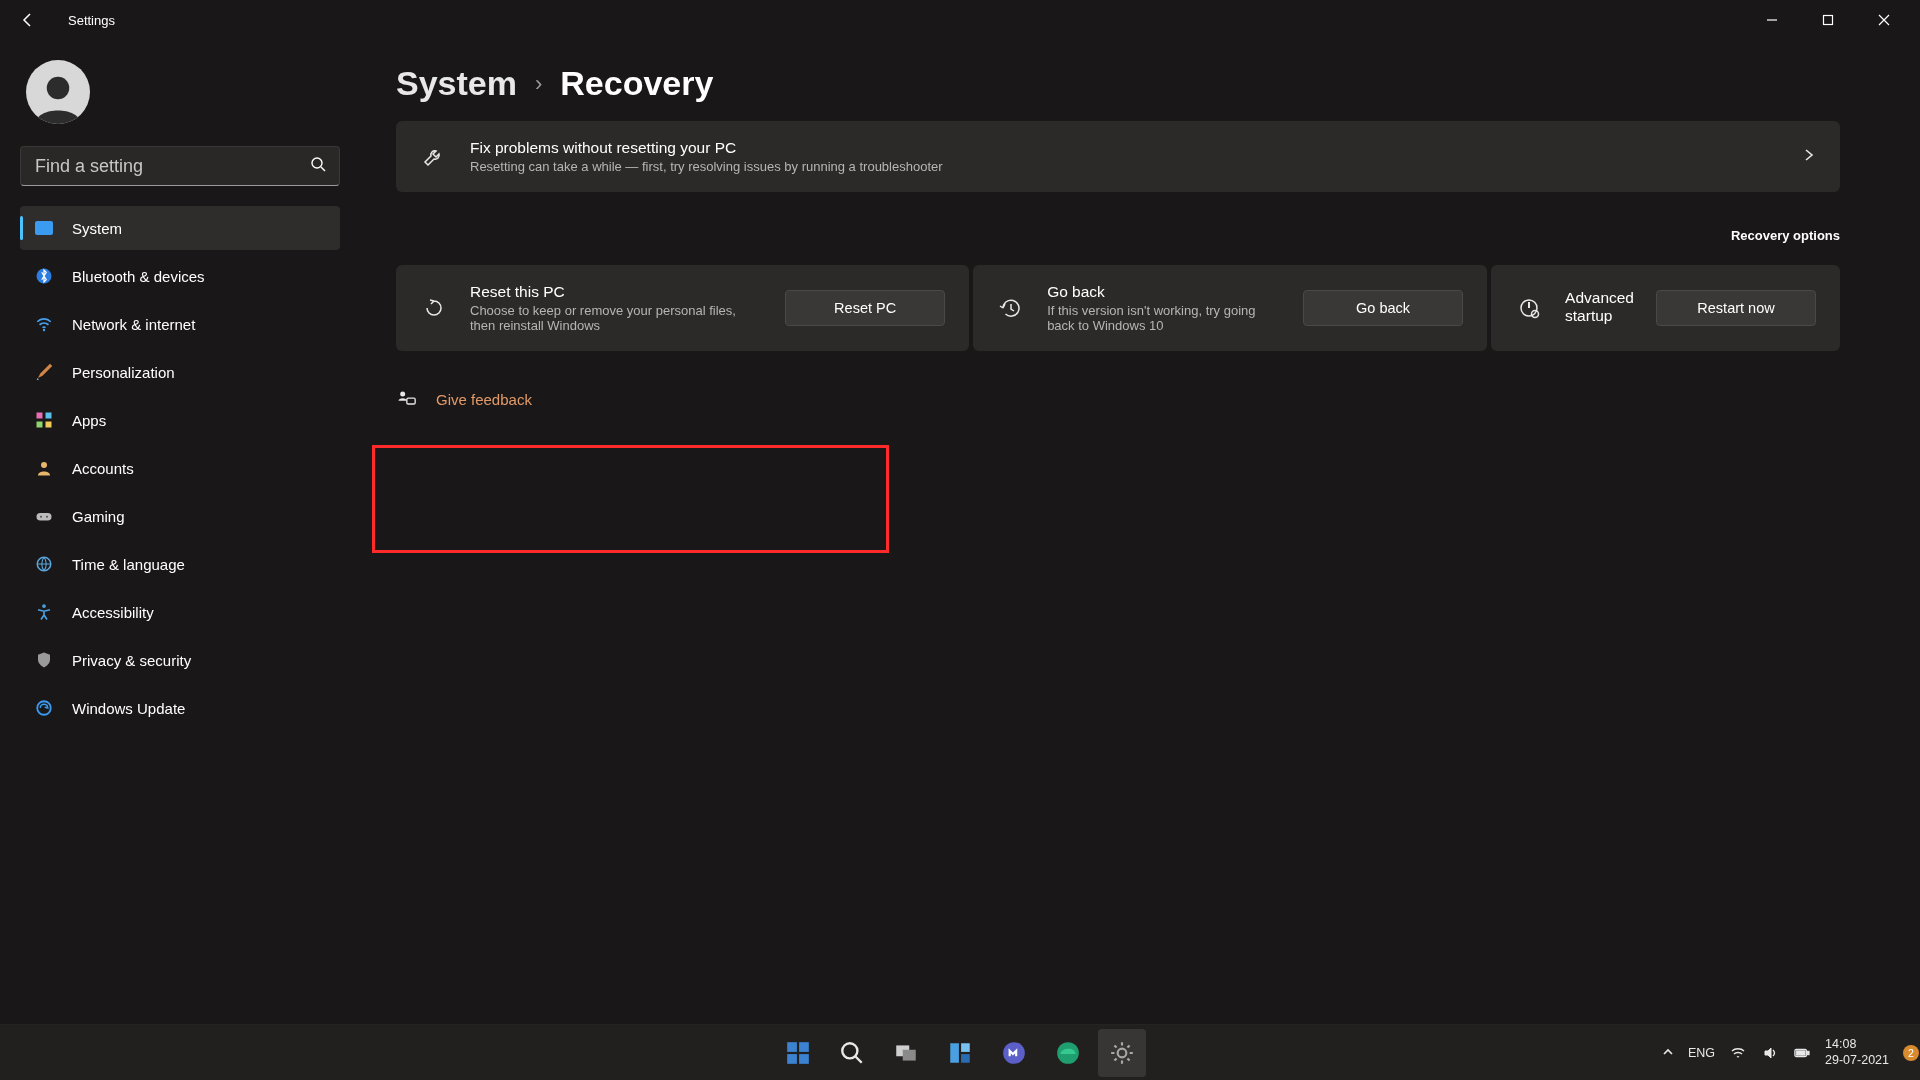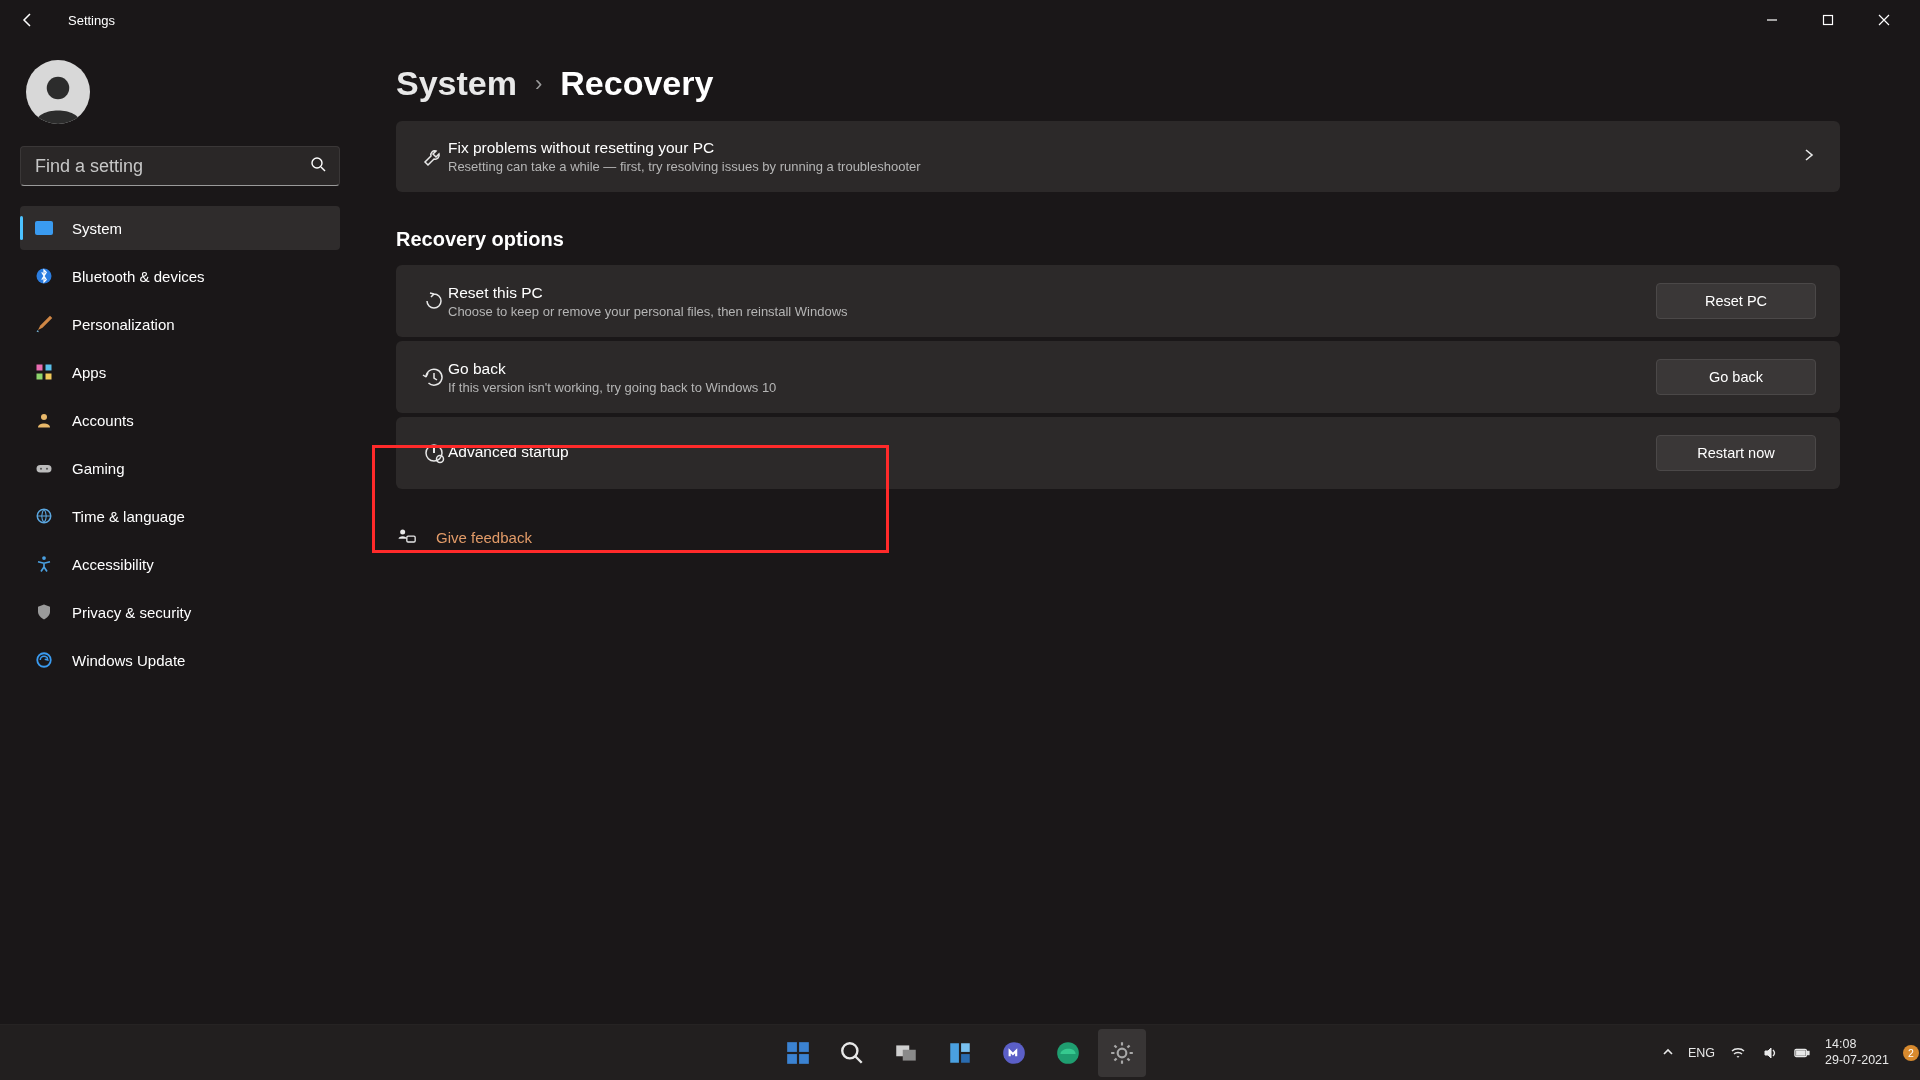--- a/index.html
+++ b/index.html
@@ -37,31 +37,31 @@
 .icon-shape { width: 18px; height: 14px; border-radius: 2px; }
 
 
 .main { flex: 1; padding: 24px 80px 0 36px; overflow-y: auto; }
 .breadcrumb { display: flex; align-items: center; gap: 18px; margin-bottom: 18px; }
 .bc-parent { font-size: 34px; font-weight: 600; color: #e8e8e8; cursor: pointer; }
 .bc-sep { font-size: 22px; color: #999; }
 .bc-current { font-size: 34px; font-weight: 600; }
 .page-sub { font-size: 15px; color: #e8e8e8; margin-bottom: 30px; }
 
-.card { background: #2c2929; border-radius: 6px; display: flex; align-items: center; padding: 18px 24px; }
+.card { background: #2c2929; border-radius: 6px; display: flex; align-items: center; padding: 18px 24px; gap: 22px; }
 .card .card-icon { width: 28px; display: flex; align-items: center; justify-content: center; }
 .card .card-icon svg { width: 24px; height: 24px; stroke: #e8e8e8; fill: none; stroke-width: 1.5; }
 .card-text { flex: 1; }
 .card-title { font-size: 15.5px; margin-bottom: 2px; }
 .card-desc { font-size: 13px; color: #b5b5b5; }
 .card-action-btn { background: #3a3737; border: 1px solid #4b4848; color: #fff; padding: 9px 38px; border-radius: 4px; font-size: 14.5px; cursor: pointer; min-width: 160px; text-align: center; }
 .card-chevron svg { width: 14px; height: 14px; stroke: #e8e8e8; fill: none; }
 
-.section-title { font-size: 20px; font-weight: 600; margin: 36px 0 14px 0; }
-.option-list { display: flex; flex-direction: column; gap: 4px; }
+.section-title { font-size: 13px; font-weight: 600; margin: 36px 0 22px 0; text-align: right; }
+.option-list { display: flex; flex-direction: row; gap: 4px; }
 .highlight-box { position: absolute; border: 3px solid #ff2a2a; pointer-events: none; }
 
 .link-row { display: flex; align-items: center; gap: 20px; margin-top: 12px; padding: 4px 0; }
 .link-icon { width: 20px; height: 20px; display: flex; align-items: center; justify-content: center; }
 .link-icon svg { width: 20px; height: 20px; fill: #e8e8e8; }
 .link-text { color: #e29b68; font-size: 15px; cursor: pointer; }
 .links-area { margin-top: 34px; }
 
 
 .taskbar { position: absolute; left: 0; right: 0; bottom: 0; height: 56px; background: #221f1f; display: flex; align-items: center; justify-content: center; border-top: 1px solid rgba(255,255,255,.02); }
@@ -139,20 +139,29 @@
             <svg viewBox="0 0 24 24">
               <circle cx="12" cy="12" r="10" fill="#2b7de0"></circle>
               <path d="M9 7 L15 17 L12 20 L12 4 L15 7 L9 17" stroke="#fff" stroke-width="1.6" fill="none"></path>
             </svg>
           </span>
         <span>Bluetooth &amp; devices</span>
       </div>
       <div class="nav-item">
         <span class="nav-icon">
             <svg viewBox="0 0 24 24">
+              <path d="M3 9 C8 4 16 4 21 9 M6 13 C9.5 10 14.5 10 18 13 M10 17 C11.5 15.7 12.5 15.7 14 17" stroke="#45a0ef" fill="none" stroke-width="2.2"></path>
+              <circle cx="12" cy="20" r="1.6" fill="#45a0ef"></circle>
+            </svg>
+          </span>
+        <span>Network &amp; internet</span>
+      </div>
+      <div class="nav-item">
+        <span class="nav-icon">
+            <svg viewBox="0 0 24 24">
               <path d="M4 20 L7 14 L20 1 L23 4 L10 17 Z" fill="#d08745"></path>
               <path d="M4 20 L2 22 L5 23 Z" fill="#7ec1e8"></path>
             </svg>
           </span>
         <span>Personalization</span>
       </div>
       <div class="nav-item">
         <span class="nav-icon">
             <svg viewBox="0 0 24 24">
               <rect x="2" y="2" width="8" height="8" fill="#e86db1"></rect>

